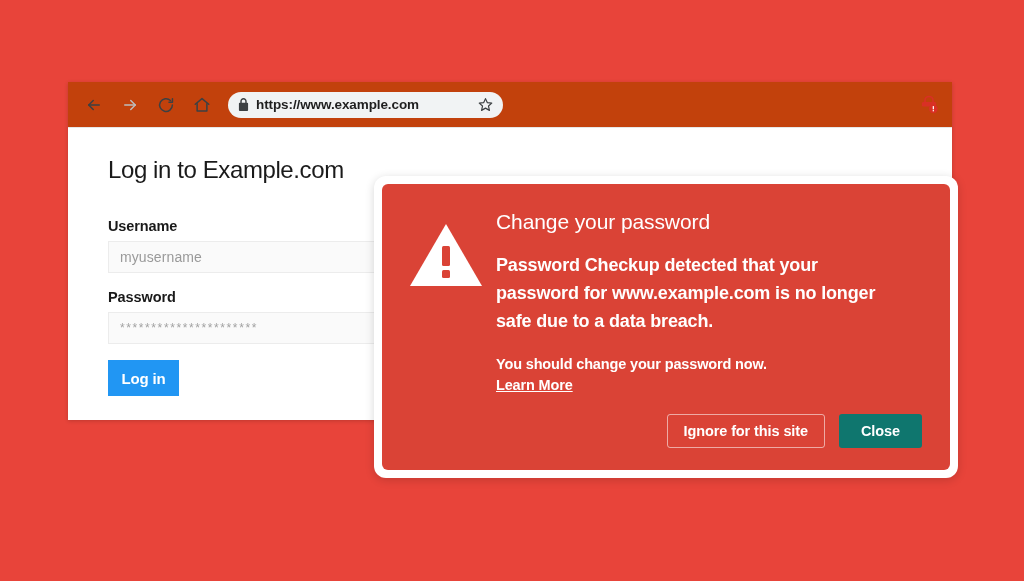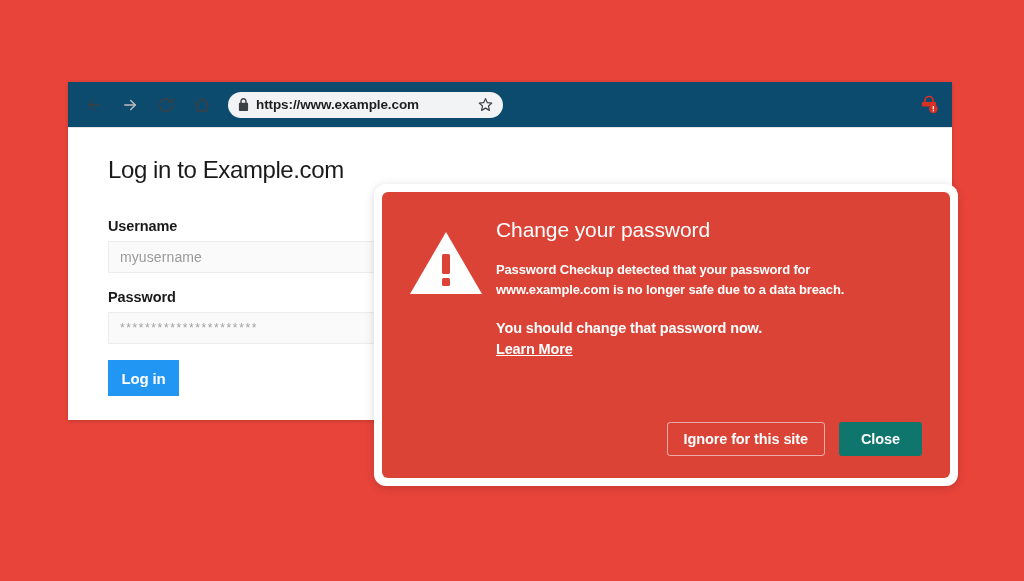--- a/index.html
+++ b/index.html
@@ -22,21 +22,21 @@
     top: 82px;
     width: 884px;
     height: 338px;
     background: #ffffff;
     box-shadow: 0 1px 4px rgba(0,0,0,0.18);
   }
 
   #browser-toolbar {
     position: relative;
     height: 46px;
-    background: #0c4a6e;
+    background: #c2410c;
     border-bottom: 1px solid #e6e6e6;
     display: flex;
     align-items: center;
     padding: 0 12px;
     box-sizing: border-box;
   }
 
   .nav-btn {
     width: 28px;
     height: 28px;
@@ -156,21 +156,21 @@
     justify-content: center;
     border: none;
     letter-spacing: -0.2px;
     font-family: "Liberation Sans", sans-serif;
   }
 
   
   #dialog {
     position: absolute;
     left: 374px;
-    top: 184px;
+    top: 176px;
     width: 584px;
     height: 302px;
     background: #ffffff;
     border-radius: 12px;
     box-sizing: border-box;
     padding: 8px;
     box-shadow: 0 2px 10px rgba(0,0,0,0.16);
   }
   #dialog-inner {
     width: 100%;
@@ -203,21 +203,21 @@
 
   #dialog-title {
     font-size: 21px;
     color: #ffffff;
     font-weight: normal;
     letter-spacing: -0.1px;
     margin: 0 0 18px 0;
   }
 
   #dialog-message {
-    font-size: 13px;
+    font-size: 18px;
     color: #ffffff;
     font-weight: bold;
     line-height: 1.55;
     letter-spacing: -0.15px;
     margin: 0 0 20px 0;
     max-width: 400px;
   }
 
   #dialog-action-text {
     font-size: 14.5px;
@@ -364,21 +364,21 @@
         <svg width="76" height="68" viewBox="0 0 76 68">
           <path d="M38 2 L74 64 H2 Z" fill="#ffffff"></path>
           <rect x="34" y="24" width="8" height="20" rx="1.5" fill="#da4336"></rect>
           <rect x="34" y="48" width="8" height="8" rx="1.5" fill="#da4336"></rect>
         </svg>
       </div>
 
       <div id="dialog-text">
         <h2 id="dialog-title">Change your password</h2>
         <p id="dialog-message">Password Checkup detected that your password for www.example.com is no longer safe due to a data breach.</p>
-        <p id="dialog-action-text">You should change that password now.</p>
+        <p id="dialog-action-text">You should change your password now.</p>
         <a id="learn-more-link" href="#">Learn More</a>
       </div>
 
     </div>
 
     <div id="dialog-buttons">
       <button id="ignore-button" class="dlg-btn">Ignore for this site</button>
       <button id="close-button" class="dlg-btn">Close</button>
     </div>
 

